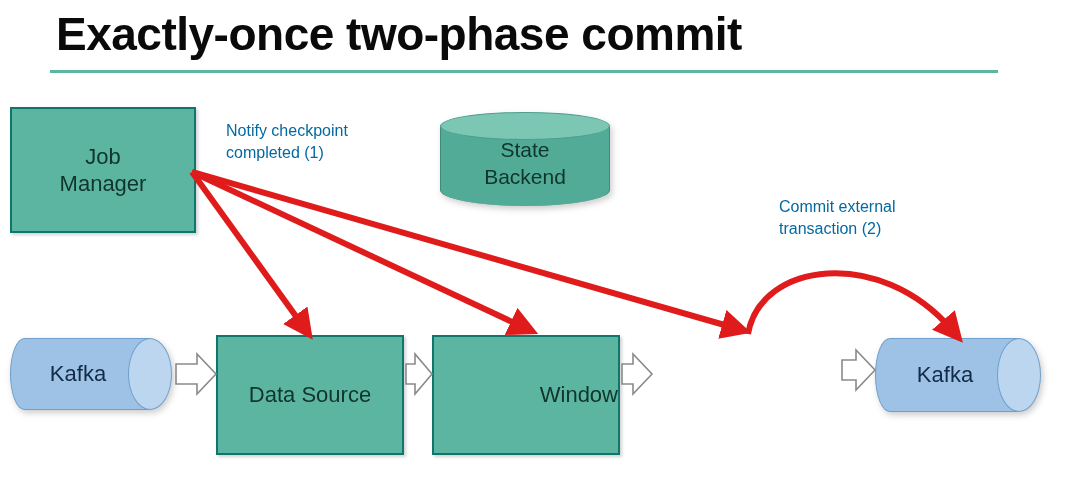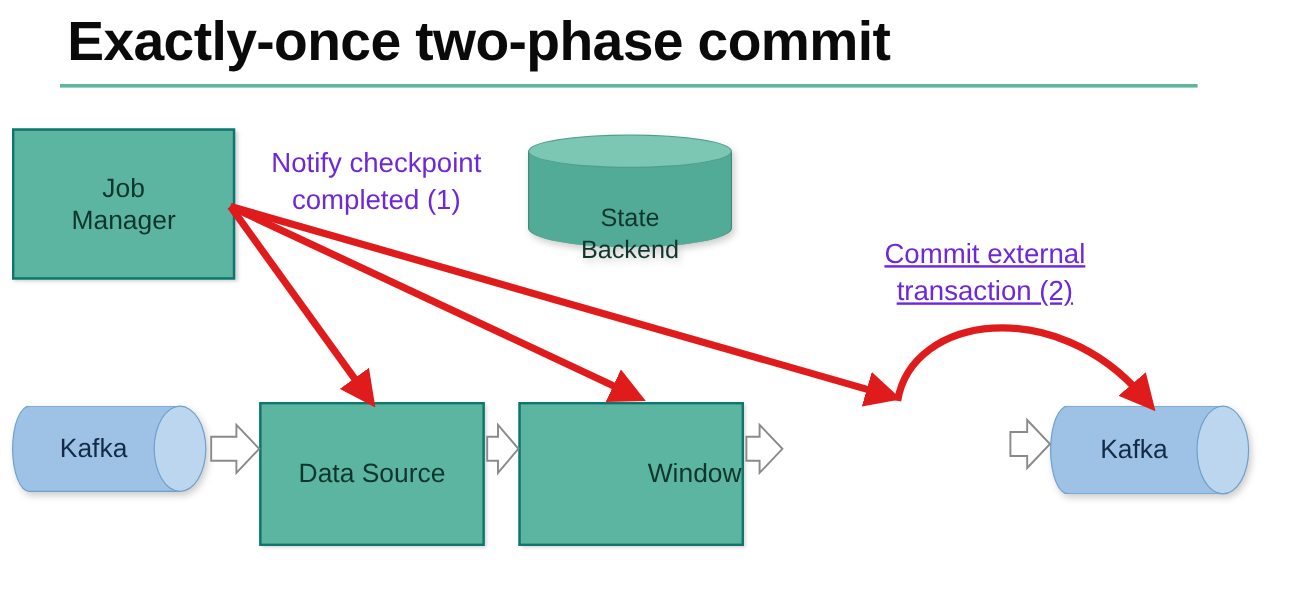--- a/index.html
+++ b/index.html
@@ -87,21 +87,20 @@
     border-radius: 50%;
     box-sizing: border-box;
   }
   #cyl-state .label {
     position: absolute;
     left: 0; right: 0; top: 24px;
     text-align: center;
     color: #10352c;
     font-size: 21px;
     line-height: 1.3;
-    margin-top: 32px;
   }
 
   
   .cyl-h {
     position: absolute;
     filter: drop-shadow(2px 3px 3px rgba(0,0,0,0.2));
   }
   .cyl-h .body {
     position: absolute;
     left: 0; top: 0; right: 22px; bottom: 0;
@@ -127,28 +126,27 @@
     text-align: center;
     color: #132b46;
     font-size: 22px;
   }
   #cyl-kafka-left  { left: 10px;  top: 338px; width: 162px; height: 72px; }
   #cyl-kafka-right { left: 875px; top: 338px; width: 166px; height: 74px; }
 
   
   .red-note {
     position: absolute;
-    color: #6d28d9;
-    font-size: 23px;
+    color: #0369a1;
+    font-size: 16px;
     line-height: 1.35;
     white-space: pre-line;
-    text-align: center;
   }
   #note-notify { left: 226px; top: 120px; }
-  #note-commit { left: 737px; top: 196px; text-decoration: underline; }
+  #note-commit { left: 779px; top: 196px; }
 
   
   #overlay {
     position: absolute;
     left: 0; top: 0;
     width: 1080px; height: 497px;
     pointer-events: none;
   }
 </style>
 </head>

